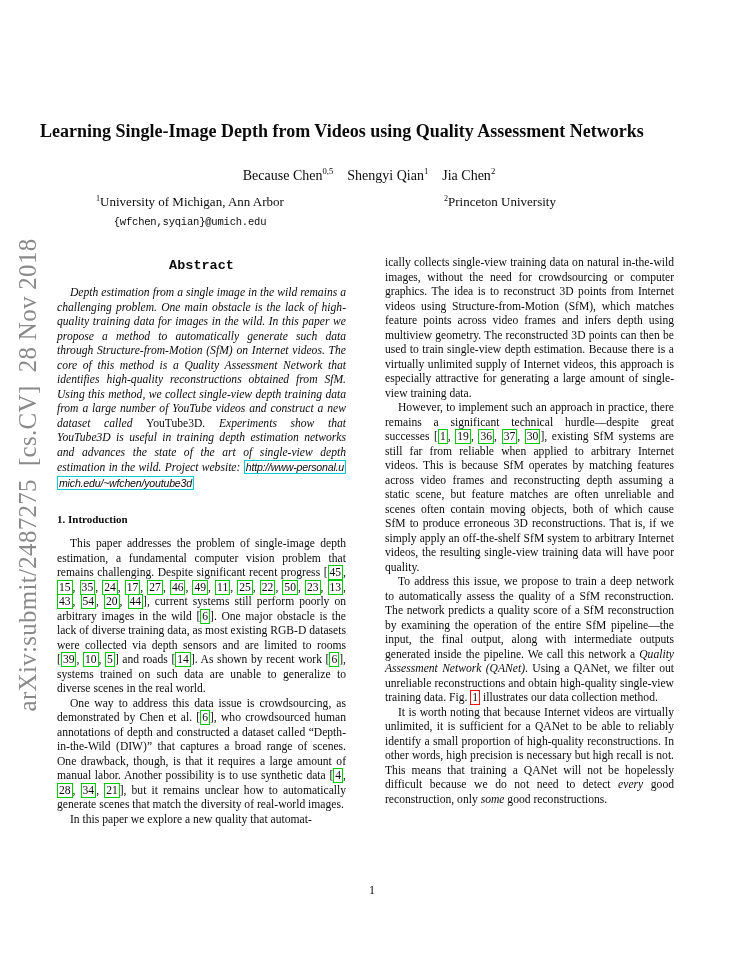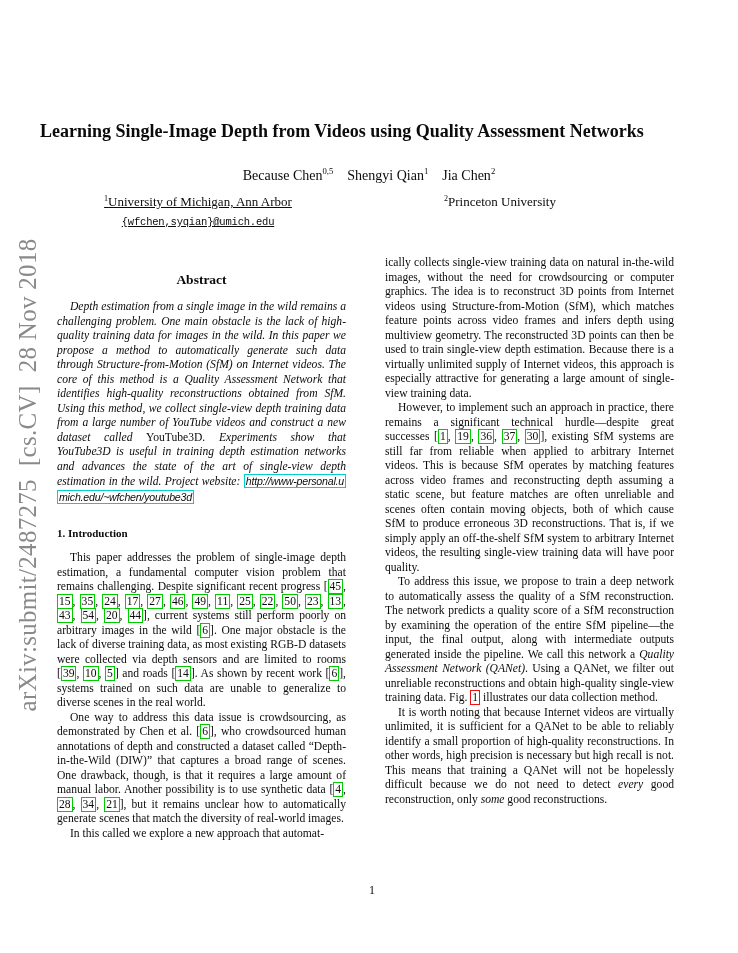--- a/index.html
+++ b/index.html
@@ -34,37 +34,37 @@
   }
   .authors {
     position:absolute; top:167px; left:40px; width:658px;
     text-align:center; font-size:14px; line-height:18px;
   }
   .author { white-space:nowrap; }
   .author + .author { margin-left:14px; }
   sup { font-size:0.62em; vertical-align:super; line-height:0; }
 
   .affil { position:absolute; top:194px; text-align:center; font-size:13px; line-height:16px; }
-  .affil-1 { left:68px;  width:260px;text-decoration:underline; }
+  .affil-1 { left:60px;  width:260px; }
   .affil-2 { left:370px; width:260px; }
   .affil .email {
     font-family:"Liberation Mono", monospace;
     font-size:10.5px; margin-top:4px; letter-spacing:-0.2px;
   }
 
   
   .columns {
     position:absolute; top:256px; left:57px; width:617px;
     display:flex; gap:39px;
   }
   .col { width:289px; font-size:11.6px; line-height:14.5px; text-align:justify; }
 
   .abstract-head {
     text-align:center; font-size:13.5px; font-weight:bold;
-    margin:16px 0 12px 0; line-height:16px;
+    margin:2px 0 12px 0; line-height:16px;font-family:Liberation Mono, monospace;
   }
   .abstract-body { font-style:italic; }
   .section-head {
     font-size:11px; font-weight:bold;
     margin:20px 0 10px 0; line-height:16px;
   }
 
   p.para { margin:0; }
   p.para.indent { text-indent:13px; }
 
@@ -112,21 +112,21 @@
   <div class="columns">
     <div class="col">
       <div class="abstract-head">Abstract</div>
       <div class="abstract-body">
           <p class="para indent"><span class="seg-n">Depth estimation from a single image in the wild remains a challenging problem.  One main obstacle is the lack of high-quality training data for images in the wild. In this paper we propose a method to automatically generate such data through Structure-from-Motion (SfM) on Internet videos.  The core of this method is a Quality Assessment Network that identifies high-quality reconstructions obtained from SfM. Using this method, we collect single-view depth training data from a large number of YouTube videos and construct a new dataset called </span><span class="seg-r">YouTube3D</span><span class="seg-n">. Experiments show that YouTube3D is useful in training depth estimation networks and advances the state of the art of single-view depth estimation in the wild.  Project website: </span><span class="seg-url">http://www-personal.umich.edu/~wfchen/youtube3d</span></p>
         </div>
       <div class="section-head">1. Introduction</div>
       <div class="body-text">
           <p class="para indent"><span class="seg-n">This paper addresses the problem of single-image depth estimation, a fundamental computer vision problem that remains challenging. Despite significant recent progress [</span><span class="seg-cite">45</span><span class="seg-n">, </span><span class="seg-cite">15</span><span class="seg-n">, </span><span class="seg-cite">35</span><span class="seg-n">, </span><span class="seg-cite">24</span><span class="seg-n">, </span><span class="seg-cite">17</span><span class="seg-n">, </span><span class="seg-cite">27</span><span class="seg-n">, </span><span class="seg-cite">46</span><span class="seg-n">, </span><span class="seg-cite">49</span><span class="seg-n">, </span><span class="seg-cite">11</span><span class="seg-n">, </span><span class="seg-cite">25</span><span class="seg-n">, </span><span class="seg-cite">22</span><span class="seg-n">, </span><span class="seg-cite">50</span><span class="seg-n">, </span><span class="seg-cite">23</span><span class="seg-n">, </span><span class="seg-cite">13</span><span class="seg-n">, </span><span class="seg-cite">43</span><span class="seg-n">, </span><span class="seg-cite">54</span><span class="seg-n">, </span><span class="seg-cite">20</span><span class="seg-n">, </span><span class="seg-cite">44</span><span class="seg-n">], current systems still perform poorly on arbitrary images in the wild [</span><span class="seg-cite">6</span><span class="seg-n">].  One major obstacle is the lack of diverse training data, as most existing RGB-D datasets were collected via depth sensors and are limited to rooms [</span><span class="seg-cite">39</span><span class="seg-n">, </span><span class="seg-cite">10</span><span class="seg-n">, </span><span class="seg-cite">5</span><span class="seg-n">] and roads [</span><span class="seg-cite">14</span><span class="seg-n">].  As shown by recent work [</span><span class="seg-cite">6</span><span class="seg-n">], systems trained on such data are unable to generalize to diverse scenes in the real world.</span></p>
           <p class="para indent"><span class="seg-n">One way to address this data issue is crowdsourcing, as demonstrated by Chen et al. [</span><span class="seg-cite">6</span><span class="seg-n">], who crowdsourced human annotations of depth and constructed a dataset called “Depth-in-the-Wild (DIW)” that captures a broad range of scenes.  One drawback, though, is that it requires a large amount of manual labor. Another possibility is to use synthetic data [</span><span class="seg-cite">4</span><span class="seg-n">, </span><span class="seg-cite">28</span><span class="seg-n">, </span><span class="seg-cite">34</span><span class="seg-n">, </span><span class="seg-cite">21</span><span class="seg-n">], but it remains unclear how to automatically generate scenes that match the diversity of real-world images.</span></p>
-          <p class="para indent"><span class="seg-n">In this called we explore a new approach that automat-</span></p>
+          <p class="para indent"><span class="seg-n">In this paper we explore a new quality that automat-</span></p>
         </div>
     </div>
     <div class="col">
       <div class="body-text">
           <p class="para"><span class="seg-n">ically collects single-view training data on natural in-the-wild images, without the need for crowdsourcing or computer graphics.  The idea is to reconstruct 3D points from Internet videos using Structure-from-Motion (SfM), which matches feature points across video frames and infers depth using multiview geometry. The reconstructed 3D points can then be used to train single-view depth estimation. Because there is a virtually unlimited supply of Internet videos, this approach is especially attractive for generating a large amount of single-view training data.</span></p>
           <p class="para indent"><span class="seg-n">However, to implement such an approach in practice, there remains a significant technical hurdle—despite great successes [</span><span class="seg-cite">1</span><span class="seg-n">, </span><span class="seg-cite">19</span><span class="seg-n">, </span><span class="seg-cite">36</span><span class="seg-n">, </span><span class="seg-cite">37</span><span class="seg-n">, </span><span class="seg-cite">30</span><span class="seg-n">], existing SfM systems are still far from reliable when applied to arbitrary Internet videos. This is because SfM operates by matching features across video frames and reconstructing depth assuming a static scene, but feature matches are often unreliable and scenes often contain moving objects, both of which cause SfM to produce erroneous 3D reconstructions.  That is, if we simply apply an off-the-shelf SfM system to arbitrary Internet videos, the resulting single-view training data will have poor quality.</span></p>
           <p class="para indent"><span class="seg-n">To address this issue, we propose to train a deep network to automatically assess the quality of a SfM reconstruction.  The network predicts a quality score of a SfM reconstruction by examining the operation of the entire SfM pipeline—the input, the final output, along with intermediate outputs generated inside the pipeline.  We call this network a </span><span class="seg-i">Quality Assessment Network (QANet)</span><span class="seg-n">.  Using a QANet, we filter out unreliable reconstructions and obtain high-quality single-view training data. Fig. </span><span class="seg-fig">1</span><span class="seg-n"> illustrates our data collection method.</span></p>
           <p class="para indent"><span class="seg-n">It is worth noting that because Internet videos are virtually unlimited, it is sufficient for a QANet to be able to reliably identify a small proportion of high-quality reconstructions.  In other words, high precision is necessary but high recall is not.  This means that training a QANet will not be hopelessly difficult because we do not need to detect </span><span class="seg-i">every</span><span class="seg-n"> good reconstruction, only </span><span class="seg-i">some</span><span class="seg-n"> good reconstructions.</span></p>
         </div>
     </div>

